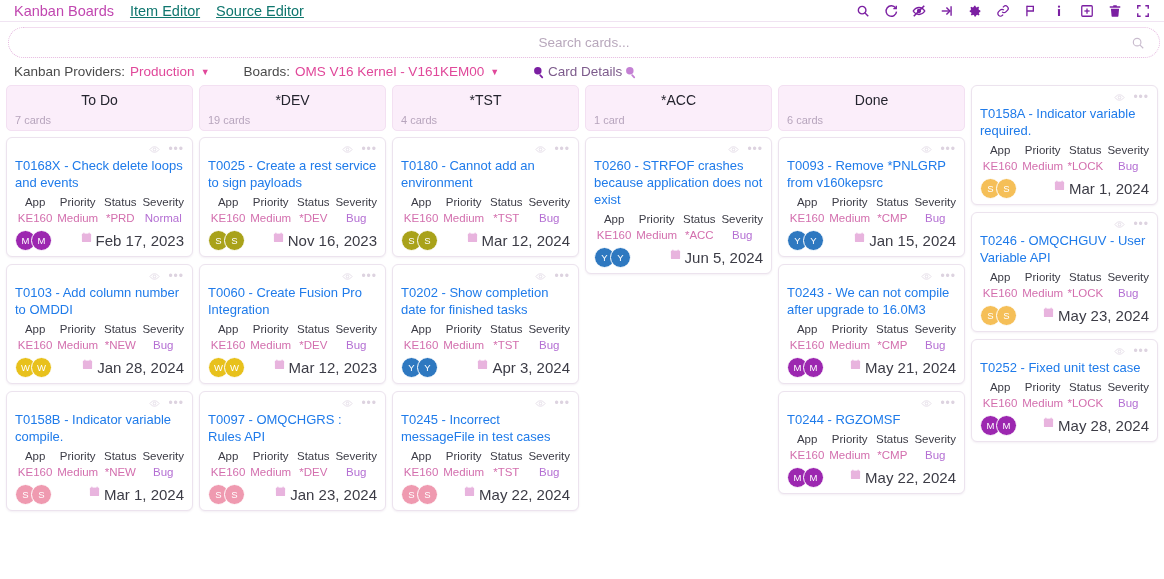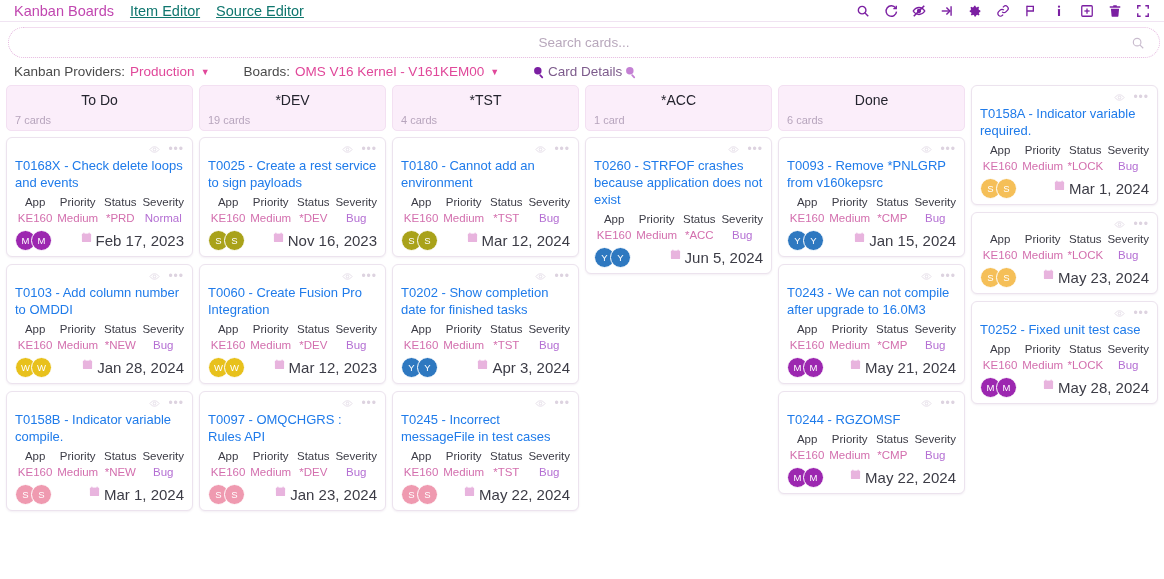--- a/index.html
+++ b/index.html
@@ -906,20 +906,21 @@
         <div class="card">
           <div class="card-top">
             <span>
               <svg viewBox="0 0 24 24" fill="none" stroke="currentColor" stroke-width="2">
                 <path d="M2 12s4-6 10-6 10 6 10 6-4 6-10 6S2 12 2 12z"></path>
                 <circle cx="12" cy="12" r="3"></circle>
               </svg>
             </span>
             <span class="dots">•••</span>
           </div>
+          <div class="card-title">T0246 - OMQCHGUV - User Variable API</div>
           <div class="attrs">
             <span class="attr-h">App</span>
             <span class="attr-h">Priority</span>
             <span class="attr-h">Status</span>
             <span class="attr-h">Severity</span>
             <span class="attr-v">KE160</span>
             <span class="attr-v">Medium</span>
             <span class="attr-v">*LOCK</span>
             <span class="attr-v sev">Bug</span>
           </div>

